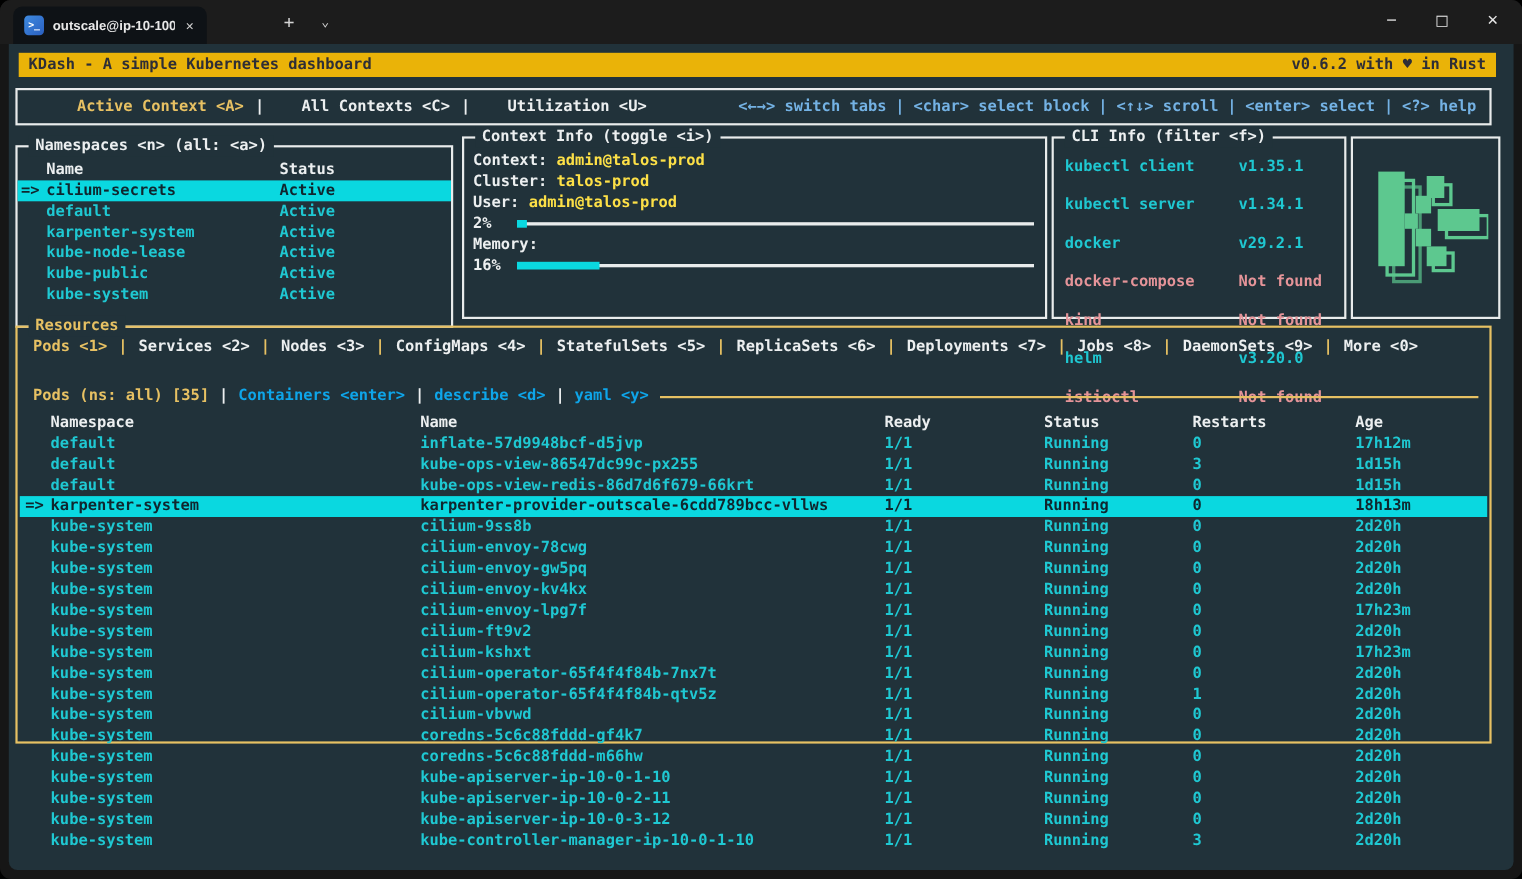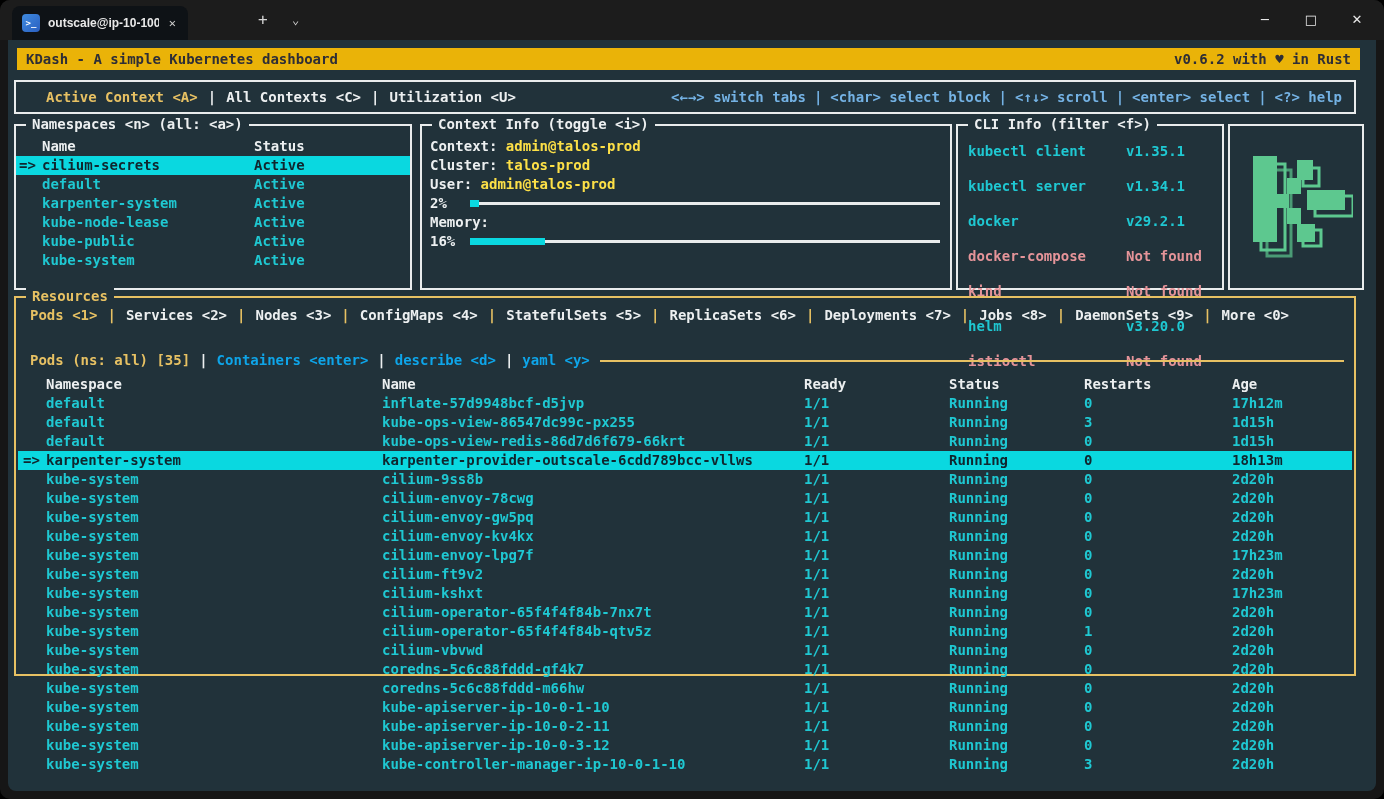--- a/index.html
+++ b/index.html
@@ -39,31 +39,31 @@
   .kdash-header {
     position:absolute; top:8px; left:9px; right:16px; height:22px; line-height:22px;
     background:#eab308; color:#2e2e36; display:flex; justify-content:space-between; padding:0 9px;
   }
 
   .menubar {
     position:absolute; top:40px; left:6px; width:1342px; height:34px;
     border:2px solid #e9ecec; display:flex; align-items:center; justify-content:space-between;
     padding:0 12px 0 30px;
   }
-  .menu-tab { color:#eceff0; }
+  .menu-tab { color:#eceff0;margin-left:24px; }
   .menu-tab.active { color:#e7c163; }
   .menu-sep { color:#eceff0; margin:0 10px; }
   .hint { color:#74b2e4; }
   .hint-sep { color:#74b2e4; margin:0 8px; }
 
   
   .panels { position:absolute; top:84px; left:0; width:100%; height:166px; }
   .panel { position:absolute; top:0; height:166px; border:2px solid #e9ecec; background:#21323a; }
   .panel-title { position:absolute; top:-11px; left:10px; background:#21323a; padding:0 6px; color:#eceff0; }
-  #panel-namespaces { left:6px;    width:398px; }
+  #panel-namespaces { left:6px;    width:398px;margin-top:8px; }
   #panel-context    { left:412px;  width:532px; }
   #panel-cli        { left:948px;  width:268px; }
   #panel-logo       { left:1220px; width:136px; }
 
   .ns-body { margin-top:11px; }
   .ns-head, .ns-row { display:grid; grid-template-columns:26px 212px auto; height:19px; line-height:19px; }
   .ns-head { color:#eceff0; }
   .ns-row { color:#1fc8d2; }
   .ns-row.sel { background:#0ad8e0; color:#10262e; }
   .arrow-cell { padding-left:3px; }

